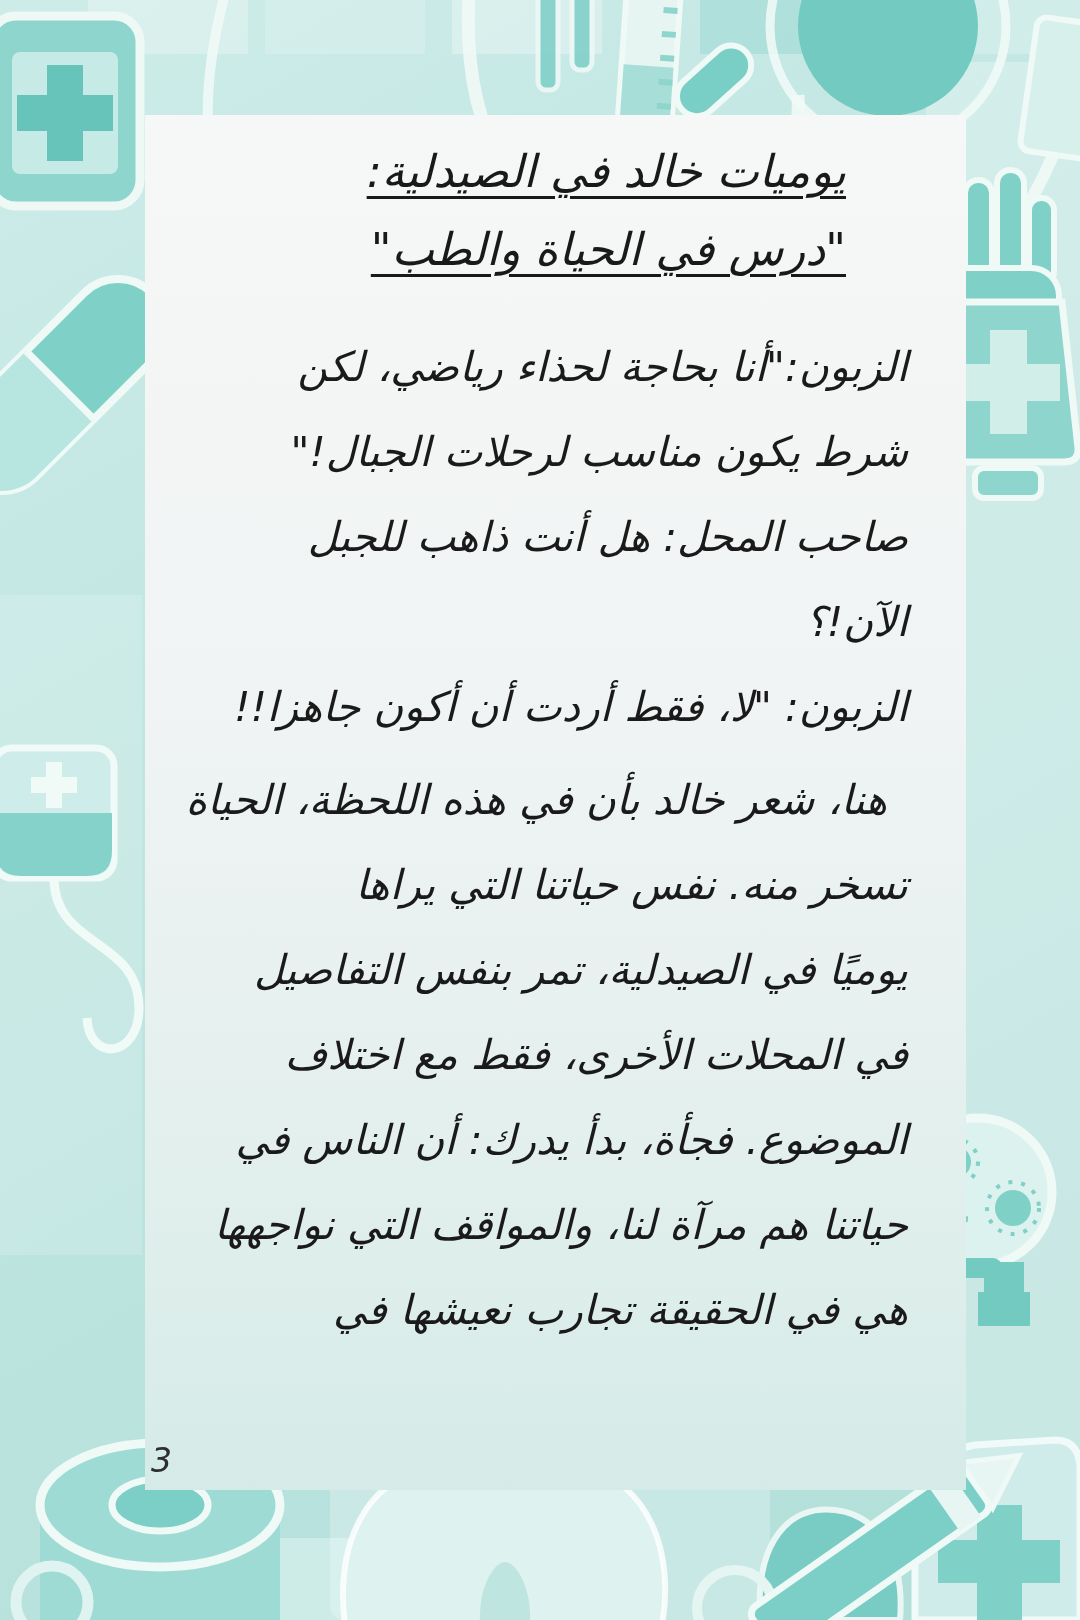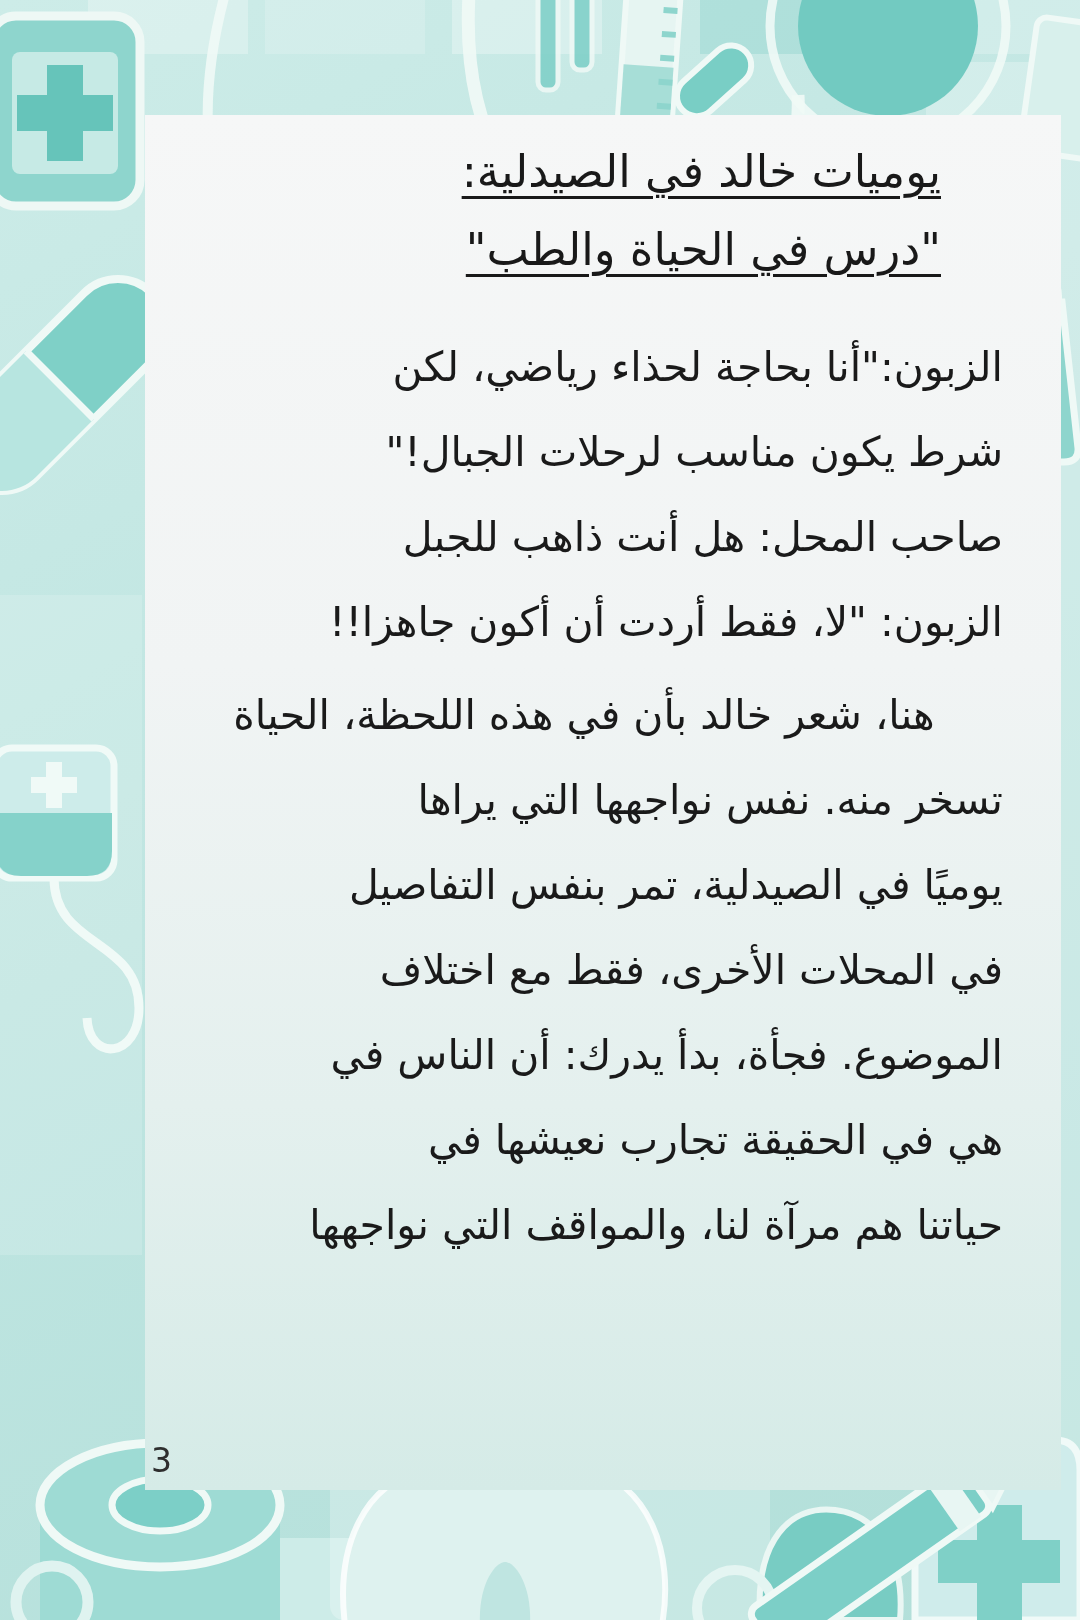--- a/index.html
+++ b/index.html
@@ -3,23 +3,24 @@
 <meta charset="utf-8">
 <style>
   html,body{margin:0;padding:0;}
   body{
     width:1080px;height:1620px;position:relative;overflow:hidden;
     background:linear-gradient(150deg,#cdece8 0%,#bfe5e1 45%,#b2dfd9 100%);
     font-family:"DejaVu Sans","Liberation Sans",sans-serif;
   }
   .bg-svg{position:absolute;inset:0;width:1080px;height:1620px;}
   .card{
-    position:absolute;left:145px;top:115px;width:916px;height:1375px;
+    position:absolute;left:145px;top:115px;width:821px;height:1375px;
     background:linear-gradient(180deg,#f6f7f7 0%,#f1f4f4 40%,#e4f0ee 72%,#d5ebe7 100%);
     overflow:hidden;
+    font-style:italic;
   }
   .title-block{direction:rtl;text-align:right;padding:18px 120px 0 20px;color:#191919;}
   .title-line{font-size:45px;line-height:78px;white-space:nowrap;}
   .title-line span{
     text-decoration:underline;
     text-decoration-thickness:3px;
     text-underline-offset:9px;
   }
   .body-block{direction:rtl;text-align:right;padding:36px 58px 0 20px;color:#1a1a1a;}
   .body-line{font-size:41px;line-height:85px;white-space:nowrap;}
@@ -165,23 +166,24 @@
 
 <div class="card">
   <div class="title-block">
     <div class="title-line"><span>يوميات خالد في الصيدلية:</span></div>
     <div class="title-line"><span>"درس في الحياة والطب"</span></div>
   </div>
   <div class="body-block">
     <div class="body-line">الزبون:"أنا بحاجة لحذاء رياضي، لكن</div>
     <div class="body-line">شرط يكون مناسب لرحلات الجبال!"</div>
     <div class="body-line">صاحب المحل: هل أنت ذاهب للجبل</div>
+    <div class="body-line">الآن!؟</div>
     <div class="body-line">الزبون: "لا، فقط أردت أن أكون جاهزا!!</div>
     <div class="body-line p-start">هنا، شعر خالد بأن في هذه اللحظة، الحياة</div>
-    <div class="body-line">تسخر منه. نفس نواجهها التي يراها</div>
+    <div class="body-line">تسخر منه. نفس حياتنا التي يراها</div>
     <div class="body-line">يوميًا في الصيدلية، تمر بنفس التفاصيل</div>
     <div class="body-line">في المحلات الأخرى، فقط مع اختلاف</div>
     <div class="body-line">الموضوع. فجأة، بدأ يدرك: أن الناس في</div>
+    <div class="body-line">حياتنا هم مرآة لنا، والمواقف التي نواجهها</div>
     <div class="body-line">هي في الحقيقة تجارب نعيشها في</div>
-    <div class="body-line">حياتنا هم مرآة لنا، والمواقف التي نواجهها</div>
   </div>
   <div class="page-number">3</div>
 </div>
 
 </body></html>

